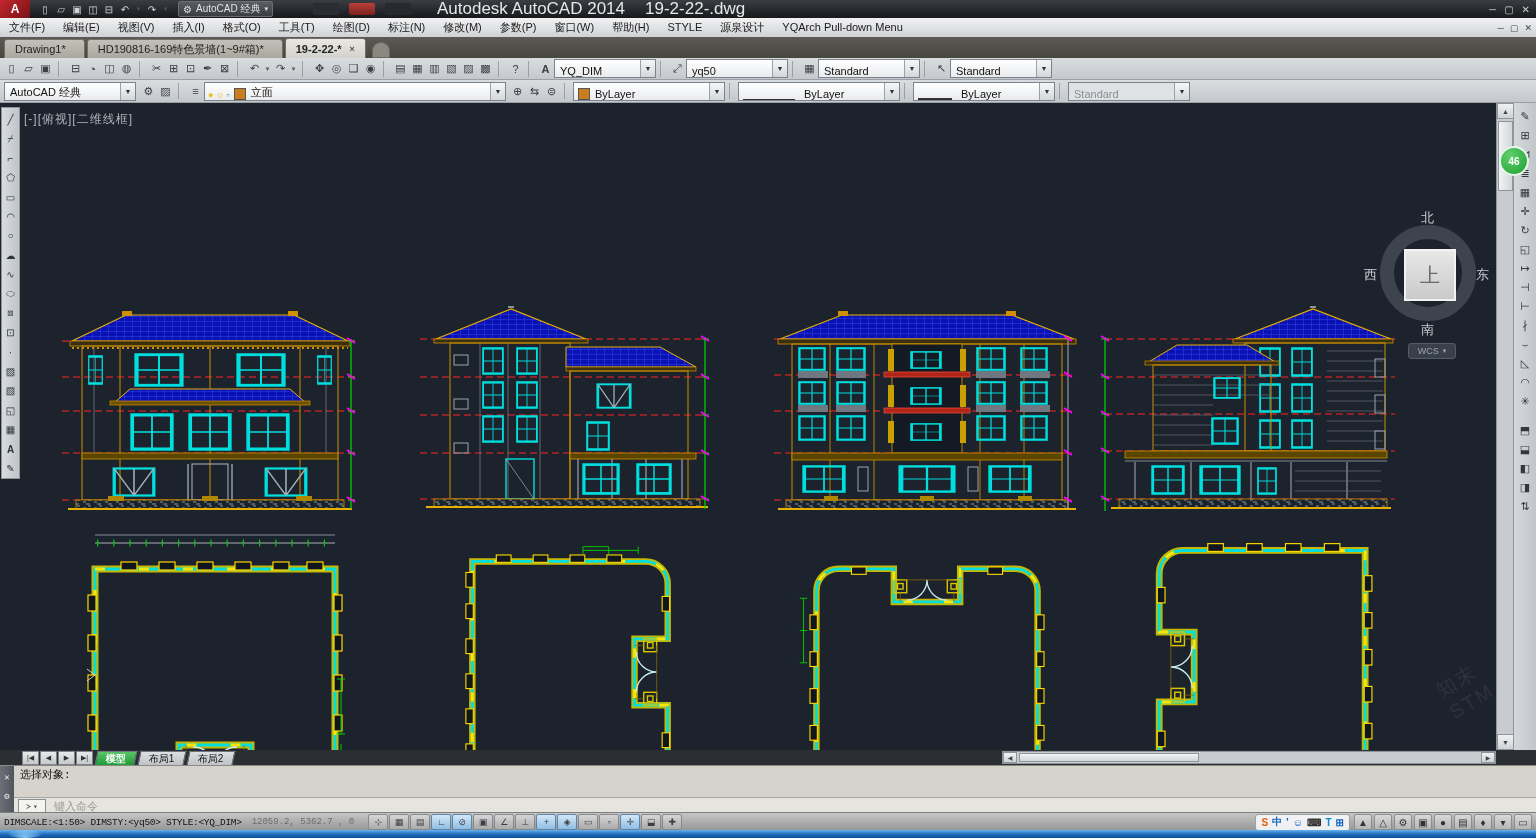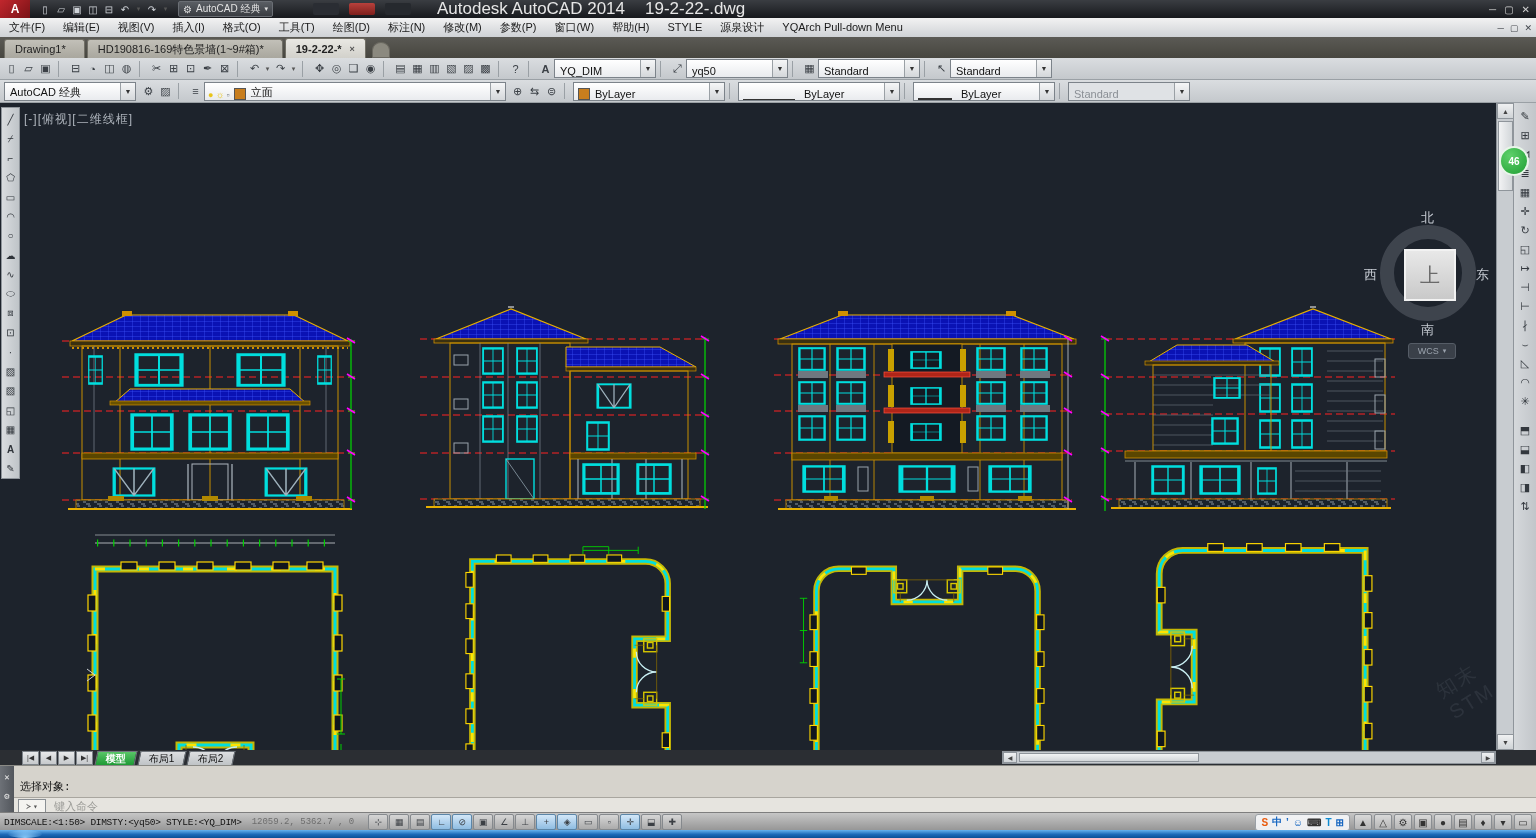--- a/index.html
+++ b/index.html
@@ -104,21 +104,21 @@
   .hscroll .btn{position:absolute;top:0;width:14px;height:11px;background:linear-gradient(#f0f1f2,#cfd3d6);
     border:1px solid #8f959b;font-size:6px;color:#444;display:flex;align-items:center;justify-content:center;box-sizing:border-box;}
   .hscroll .thumb{position:absolute;left:16px;top:1px;width:180px;height:9px;background:linear-gradient(#f2f3f4,#d2d6d9);border:1px solid #8f959b;box-sizing:border-box;}
 
   
   .cmdwin{left:0;top:765px;width:1536px;height:47px;background:#d6d3cc;border-top:1px solid #8a8a85;
     font-family:"Liberation Mono",monospace;}
   .cmdgrip{position:absolute;left:0;top:0;width:14px;height:47px;background:linear-gradient(90deg,#6d7177,#52565c);
     display:flex;flex-direction:column;align-items:center;padding-top:6px;box-sizing:border-box;gap:8px;}
   .cmdgrip span{color:#e8e8e8;font-size:9px;}
-  .cmdhist{position:absolute;left:14px;top:0;width:1522px;height:43px;padding:14px 6px;box-sizing:border-box;
+  .cmdhist{position:absolute;left:14px;top:0;width:1522px;height:43px;padding:2px 6px;box-sizing:border-box;
     font-size:11px;color:#111;line-height:14px;}
   .cmdinput{position:absolute;left:14px;top:31px;width:1522px;height:16px;background:#e6e4df;
     border-top:1px solid #a9a69f;display:flex;align-items:center;font-size:11px;}
   .cmdinput .pr{width:26px;height:12px;margin-left:4px;border:1px solid #8a8f94;background:#f4f3f0;
     font-size:8px;color:#555;display:flex;align-items:center;justify-content:center;gap:2px;}
   .cmdinput .ph{color:#9a9a96;margin-left:8px;}
 
   
   .statusbar{left:0;top:812px;width:1536px;height:18px;background:linear-gradient(#c6c6c6,#949494);
     border-top:1px solid #7e7e7e;display:flex;align-items:center;font-size:10px;color:#111;}

